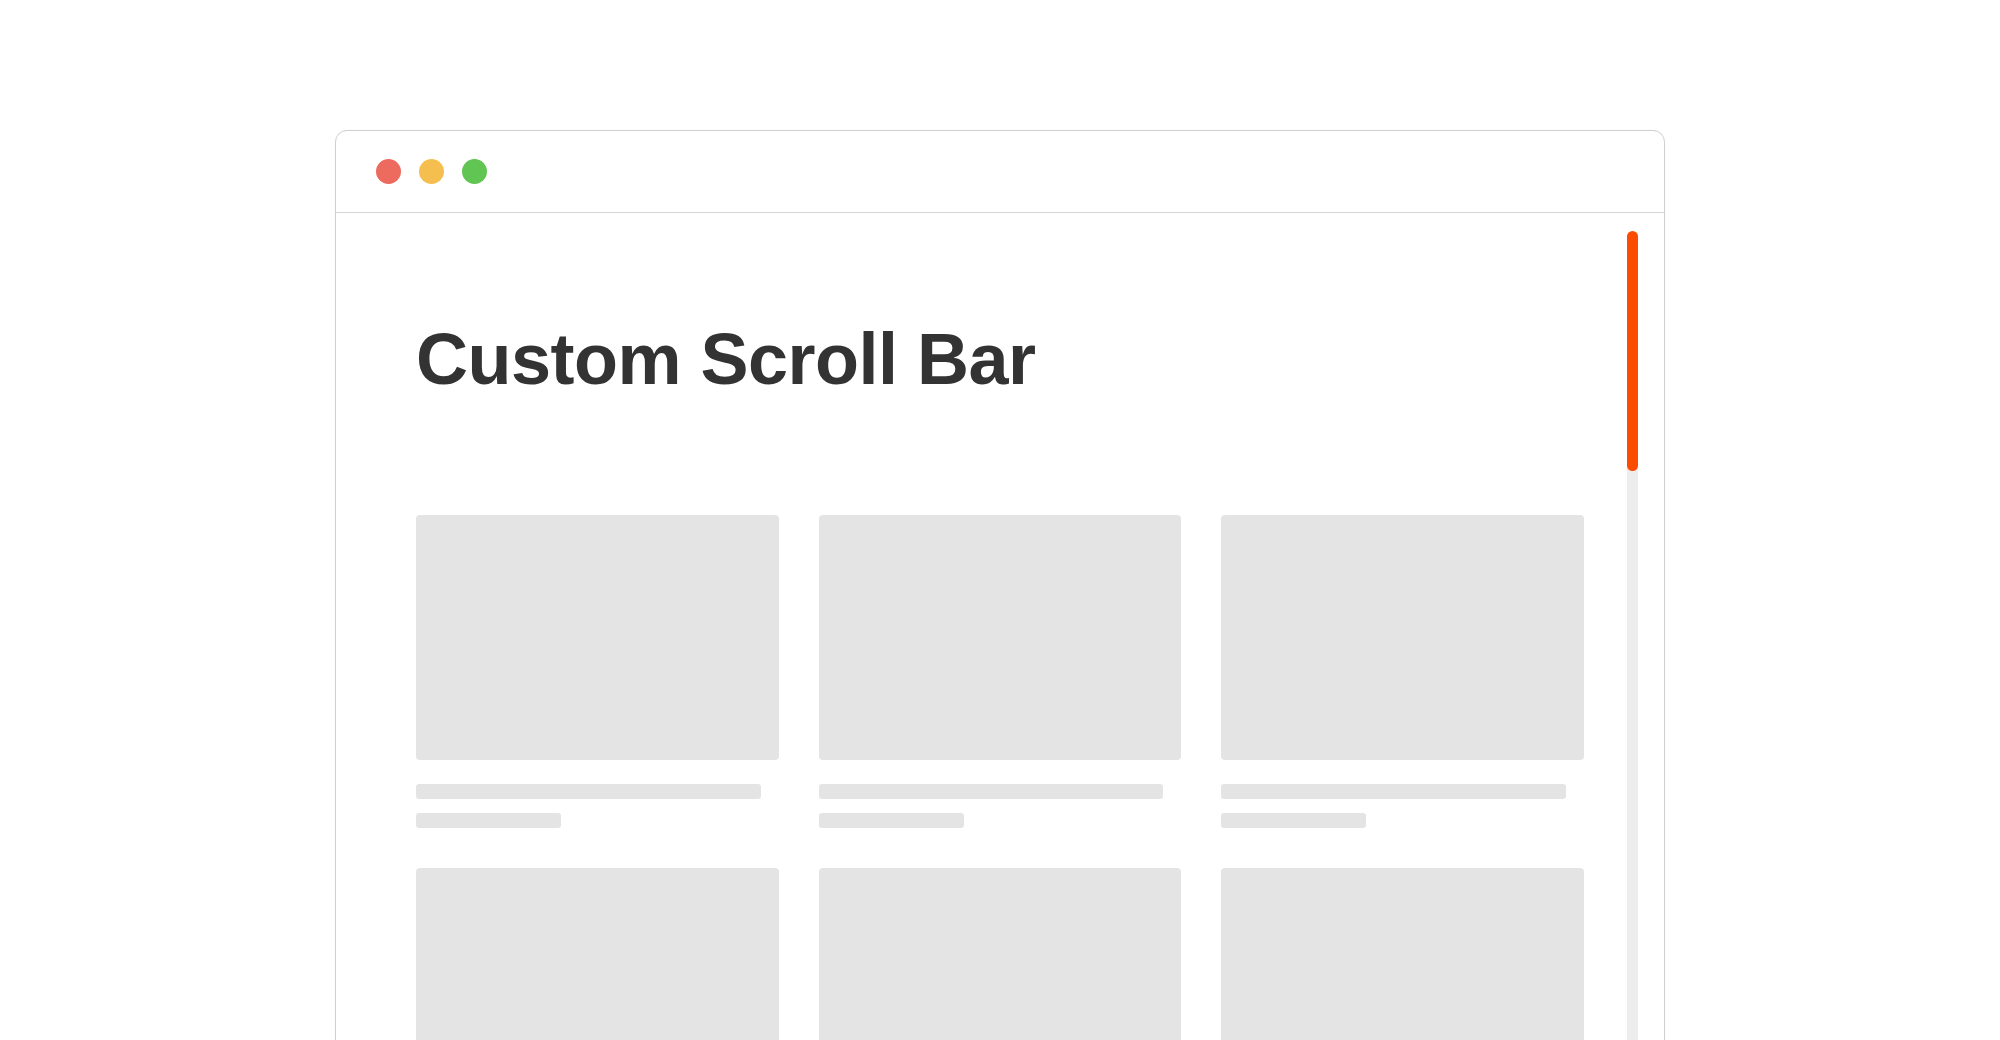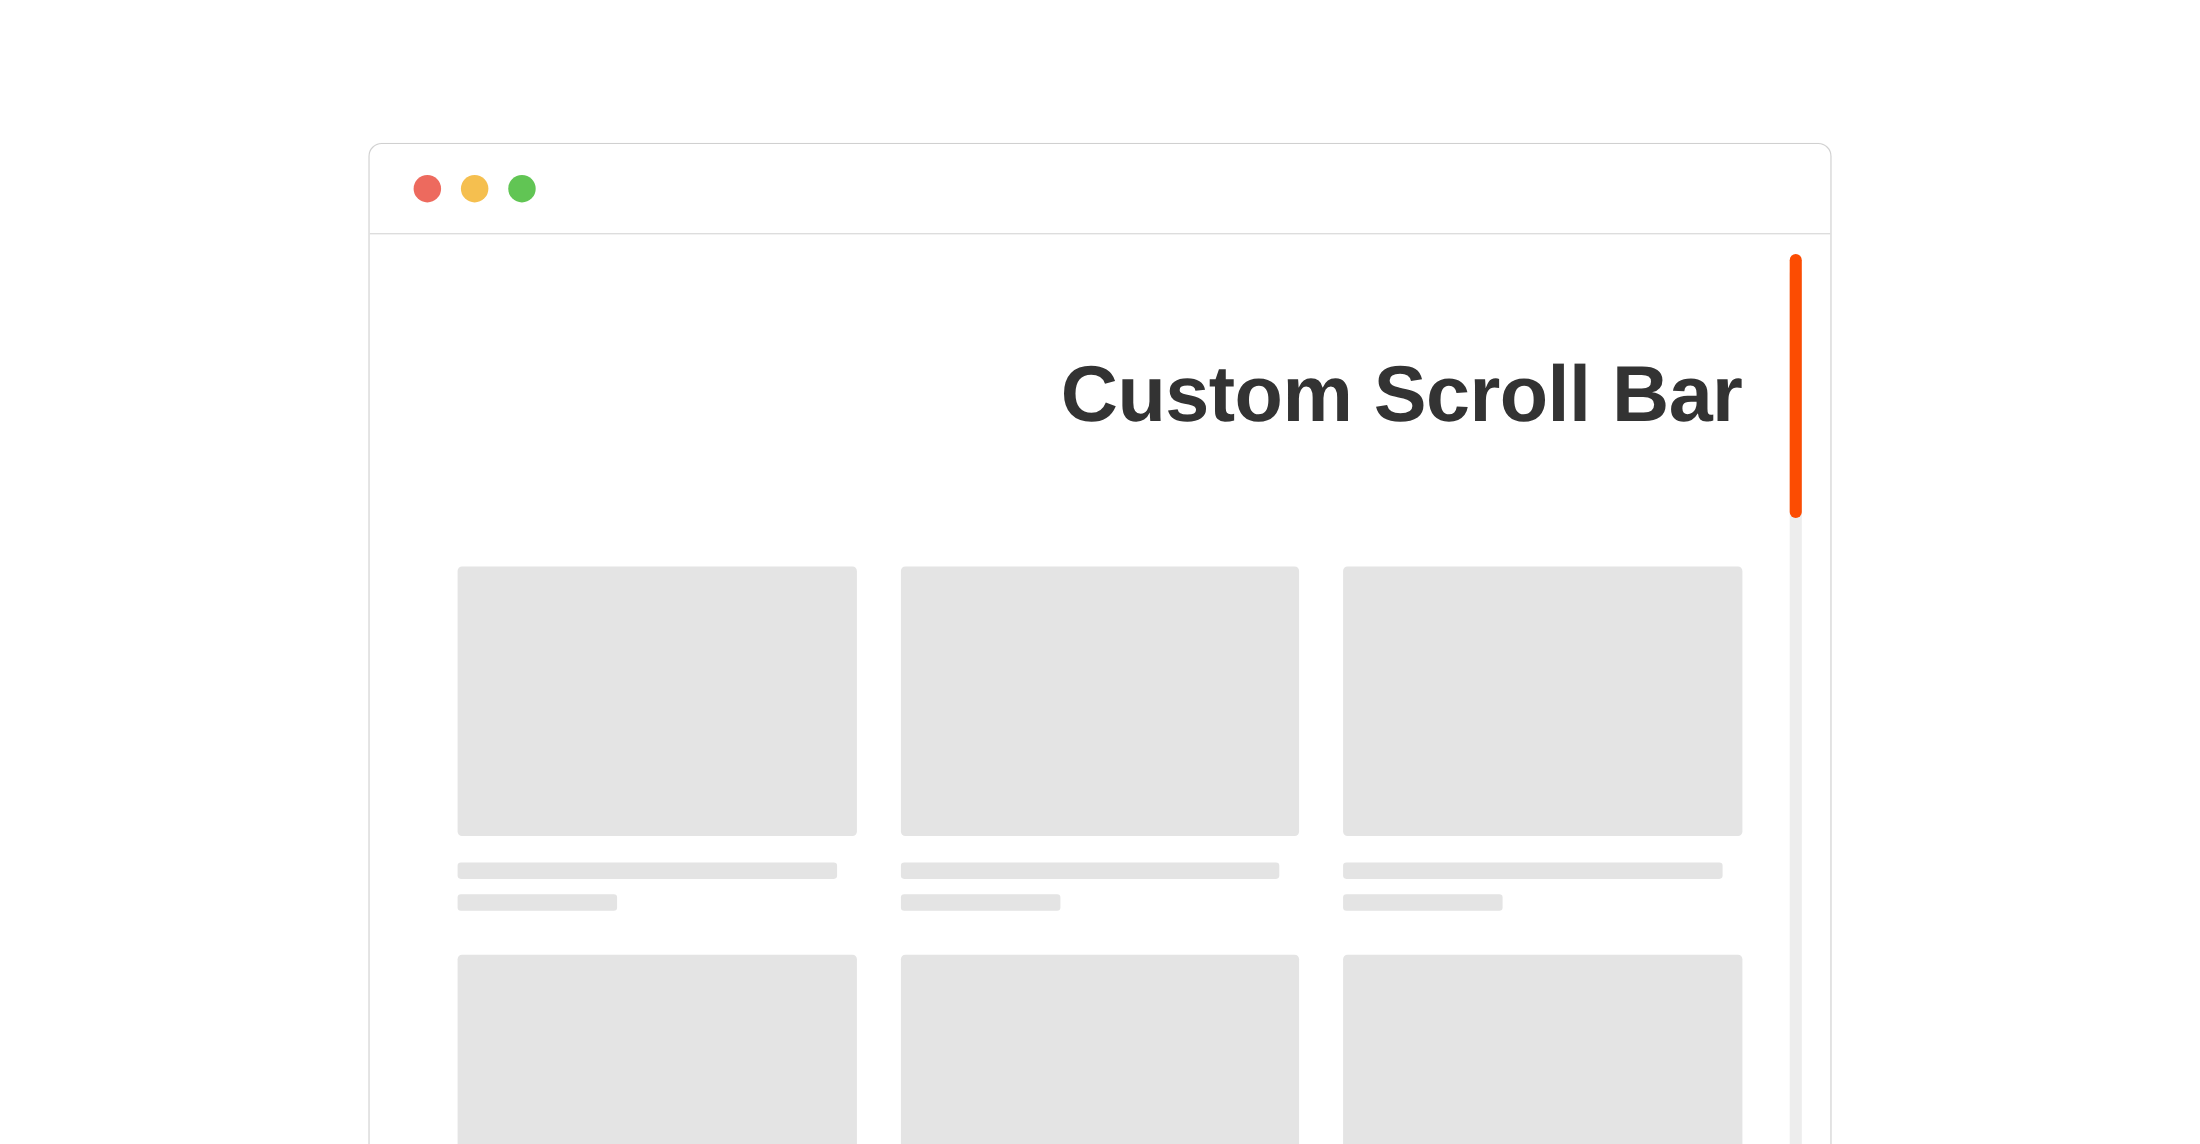--- a/index.html
+++ b/index.html
@@ -59,21 +59,21 @@
       display: flex;
     }
     
     .main-content {
       flex: 1;
       padding: 0 80px;
       overflow: hidden;
     }
     
     .heading {
-      text-align: right;
+      text-align: left;
       font-size: 72px;
       font-weight: 700;
       color: #333333;
       margin-top: 105px;
       margin-bottom: 115px;
       letter-spacing: -0.5px;
     }
     
     .grid {
       display: grid;

